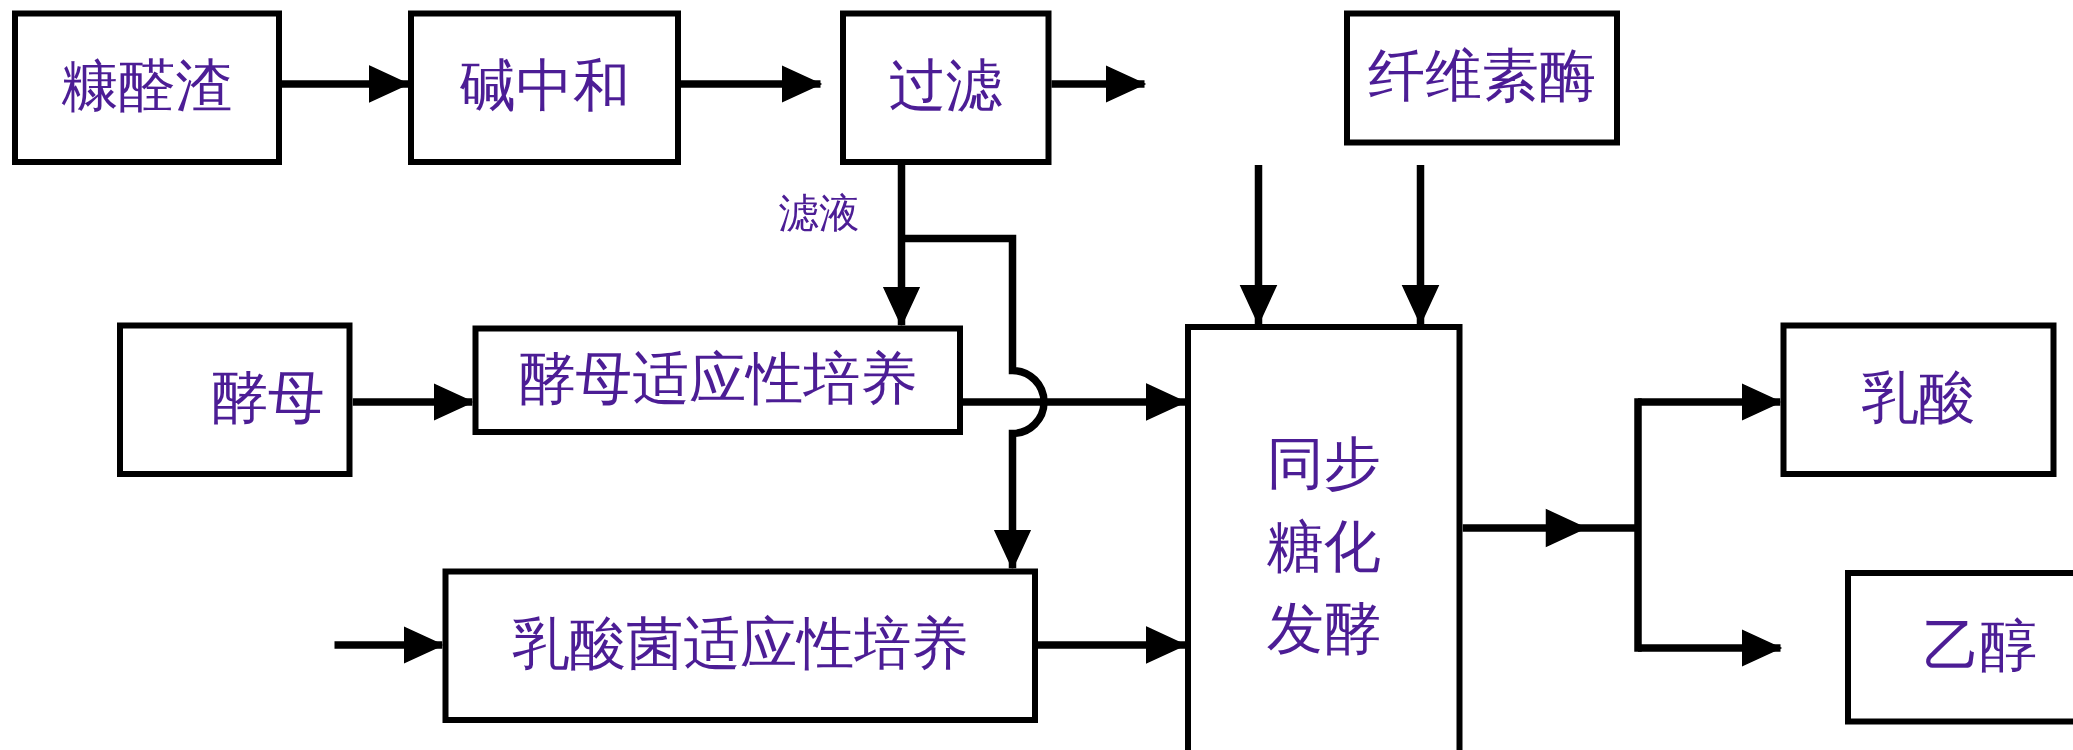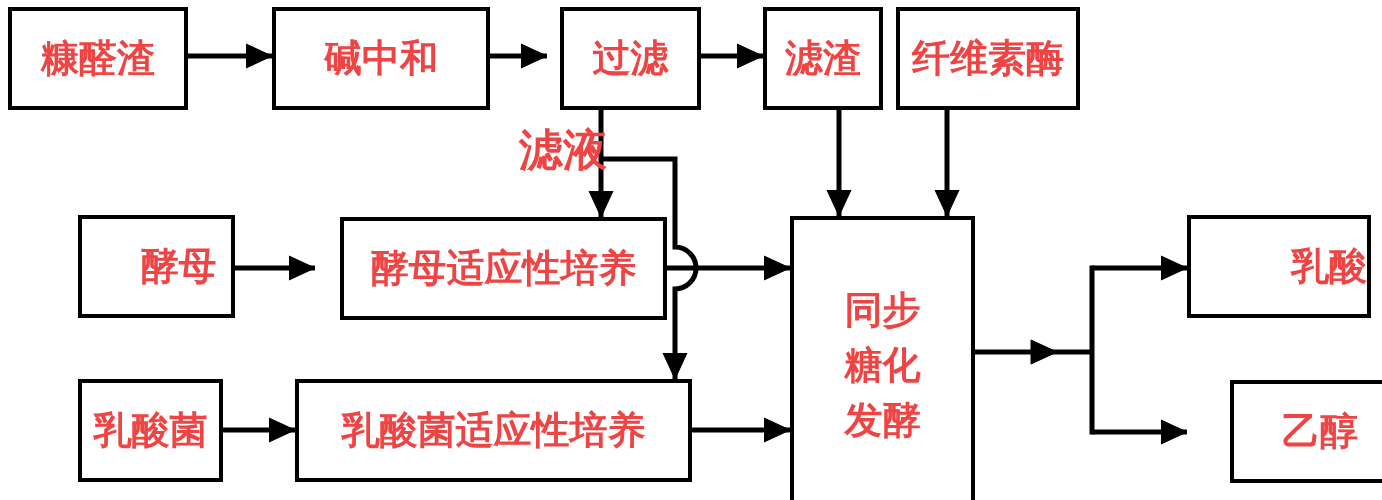--- a/index.html
+++ b/index.html
@@ -6,23 +6,22 @@
     margin: 0;
     padding: 0;
     background: #ffffff;
   }
   .stage {
     position: relative;
     width: 1382px;
     height: 500px;
     background: #ffffff;
     font-family: "Liberation Serif", "DejaVu Serif", serif;
-    color: #ef4444;
+    color: #4c1d95;
     overflow: hidden;
-    font-weight: bold;
   }
   .flow-svg {
     position: absolute;
     left: 0;
     top: 0;
     width: 1382px;
     height: 500px;
   }
   .flow-svg path, .flow-svg polygon {
     stroke: #000000;
@@ -43,21 +42,21 @@
     text-align: center;
   }
   .node.ssf span {
     line-height: 55px;
   }
   .node.ssf {
     padding-bottom: 36px;
   }
   .edge-label {
     position: absolute;
-    font-size: 44px;
+    font-size: 27px;
     line-height: 1;
   }
 </style>
 </head>
 <body>
 
 <div class="stage">
 
   <svg class="flow-svg" viewBox="0 0 1382 500" xmlns="http://www.w3.org/2000/svg">
     <defs>
@@ -82,59 +81,53 @@
     <polygon points="1031,340 1057,352 1031,364" fill="#000000" stroke="none"></polygon>
     <path d="M1092,265.5 V434.5" fill="none" stroke-width="5"></path>
     <path d="M1092,268 H1187" fill="none" stroke-width="5" marker-end="url(#arrow)"></path>
     <path d="M1092,432 H1187" fill="none" stroke-width="5" marker-end="url(#arrow)"></path>
   </svg>
 
   <div class="node" style="left:8px; top:7px; width:180px; height:103px;">
     <span>糠醛渣</span>
   </div>
 
-  <div class="node" style="left:272px; top:7px; width:218px; height:103px;">
+  <div class="node" style="left:272px; top:7px; width:182px; height:103px;">
     <span>碱中和</span>
   </div>
 
   <div class="node" style="left:560px; top:7px; width:141px; height:103px;">
     <span>过滤</span>
   </div>
 
-  <div class="node" style="left:763px; top:7px; width:120px; height:103px;">
-    <span>滤渣</span>
-  </div>
 
-  <div class="node" style="left:896px; top:7px; width:184px; height:103px;">
+  <div class="node" style="left:896px; top:7px; width:184px; height:90px;">
     <span>纤维素酶</span>
   </div>
 
   <div class="node" style="left:78px; top:215px; width:157px; height:103px;padding-left:44px;">
     <span>酵母</span>
   </div>
 
-  <div class="node" style="left:315px; top:217px; width:327px; height:103px;margin-left:25px;">
+  <div class="node" style="left:315px; top:217px; width:327px; height:73px;">
     <span>酵母适应性培养</span>
   </div>
 
-  <div class="node" style="left:78px; top:379px; width:145px; height:103px;">
-    <span>乳酸菌</span>
-  </div>
 
   <div class="node" style="left:295px; top:379px; width:397px; height:103px;align-items:center;">
     <span>乳酸菌适应性培养</span>
   </div>
 
   <div class="node ssf" style="left:790px; top:216px; width:185px; height:335px;">
     <span>同步
 糖化
 发酵</span>
   </div>
 
-  <div class="node" style="left:1187px; top:215px; width:184px; height:103px;justify-content:flex-end;">
+  <div class="node" style="left:1187px; top:215px; width:184px; height:103px;">
     <span>乳酸</span>
   </div>
 
   <div class="node" style="left:1230px; top:380px; width:180px; height:103px;">
     <span>乙醇</span>
   </div>
 
   <div class="edge-label" style="left:519px; top:129px;">滤液</div>
 
 </div>

